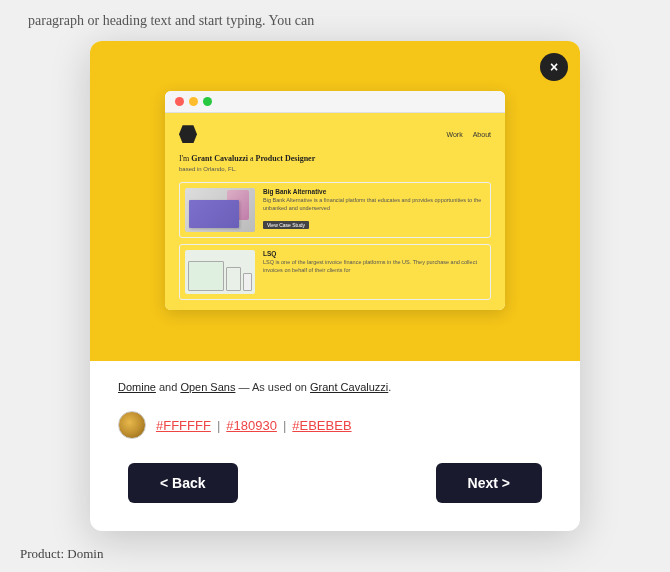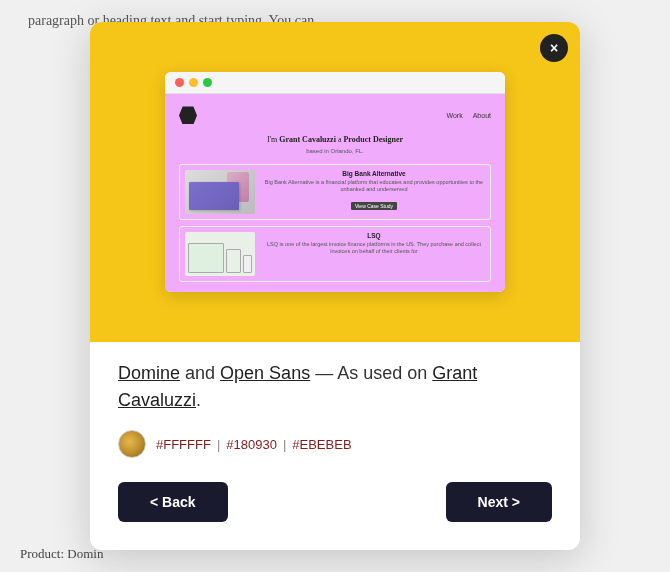--- a/index.html
+++ b/index.html
@@ -102,23 +102,22 @@
     .dot {
       width: 9px;
       height: 9px;
       border-radius: 50%;
     }
     .dot-red { background: #ff5f57; }
     .dot-yellow { background: #ffbd2e; }
     .dot-green { background: #28c840; }
 
     .browser-content {
-      background: #f0abfc;
+      background: #fde047;
       padding: 12px 14px 10px 14px;
-      text-align: center;
     }
 
     .site-nav {
       display: flex;
       justify-content: space-between;
       align-items: center;
       margin-bottom: 10px;
     }
 
     .site-nav-logo {
@@ -234,21 +233,21 @@
       border-radius: 1px;
       font-family: Arial, sans-serif;
     }
 
     .modal-body {
       padding: 18px 28px 0 28px;
     }
 
     .font-credits {
       font-family: Arial, sans-serif;
-      font-size: 18px;
+      font-size: 11px;
       color: #333;
       margin-bottom: 16px;
       line-height: 1.5;
     }
 
     .font-credits a {
       color: #222;
       text-decoration: underline;
     }
 
@@ -270,33 +269,34 @@
     }
 
     .color-codes {
       display: flex;
       align-items: center;
       gap: 6px;
       flex-wrap: wrap;
     }
 
     .color-code {
-      color: #7f1d1d;
+      color: #ef4444;
+      text-decoration: underline;
       cursor: pointer;
     }
 
     .sep {
       color: #888;
     }
 
     .modal-footer {
       display: flex;
       justify-content: space-between;
       align-items: center;
-      padding: 0 28px;
+      padding: 0 38px;
       margin-top: 4px;
     }
 
     .btn {
       padding: 12px 32px;
       border-radius: 6px;
       font-size: 14px;
       font-family: Arial, sans-serif;
       font-weight: 600;
       cursor: pointer;

